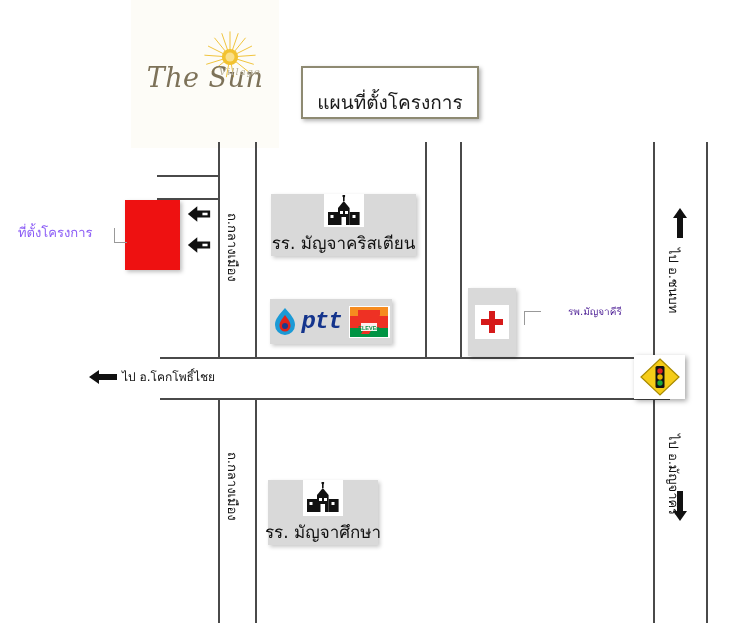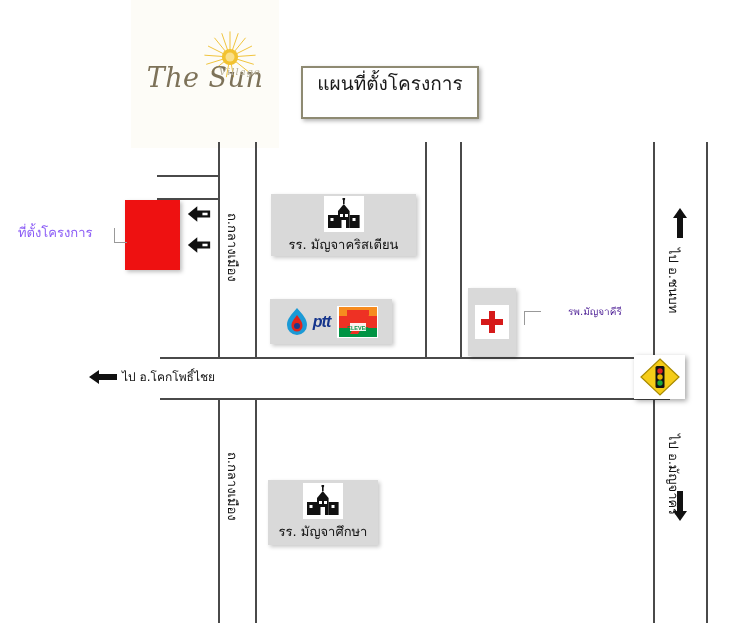--- a/index.html
+++ b/index.html
@@ -43,21 +43,21 @@
     color:#b8b09a;
     letter-spacing:1px;
   }
 
   
   .title-box{
     position:absolute;left:301px;top:66px;width:174px;height:49px;
     background:#ffffff;
     border:2px solid #8e8a72;
     box-shadow:2px 2px 4px rgba(0,0,0,0.30);
-    display:flex;align-items:flex-start;justify-content:center;
+    display:flex;align-items:flex-end;justify-content:center;
   }
   .title-text{
     font-size:19px;color:#1a1a1a;
     font-family:"DejaVu Sans","Liberation Sans",sans-serif;
     white-space:nowrap;
   }
 
   
   .road-line{position:absolute;background:#4a4a4a;}
   .hline{height:1.6px;}
@@ -86,35 +86,35 @@
 
   
   .poi{
     position:absolute;background:#d9d9d9;
     box-shadow:2px 2px 4px rgba(0,0,0,0.22);
     display:flex;flex-direction:column;align-items:center;
     justify-content:center;
   }
   .poi-icon-white{background:#ffffff;display:flex;align-items:center;justify-content:center;}
   .poi-label{
-    font-size:13px;color:#111;white-space:nowrap;margin-top:2px;
+    font-size:17px;color:#111;white-space:nowrap;margin-top:2px;
     font-family:"DejaVu Sans","Liberation Sans",sans-serif;
   }
 
   .school-1{left:271px;top:194px;width:145px;height:62px;}
   .school-2{left:268px;top:448px;width:110px;height:65px;margin-top:32px;}
   .store-box{left:270px;top:299px;width:122px;height:45px;}
   .hosp-box{left:468px;top:288px;width:48px;height:68px;}
 
   
   .brands{display:flex;align-items:center;gap:7px;}
   .ptt-wrap{display:flex;align-items:center;gap:3px;}
   .ptt-word{
-    font-family:Liberation Sans, sans-serif;
-    font-style:italic;font-weight:bold;font-size:16px;color:#14348c;
+    font-family:Liberation Mono, monospace;
+    font-style:italic;font-weight:bold;font-size:24px;color:#14348c;
     letter-spacing:-1px;
   }
   .seven{
     width:41px;height:32px;background:#ffffff;position:relative;
     display:flex;align-items:center;justify-content:center;
   }
 
   
   .hosp-icon{
     width:34px;height:34px;background:#fff;

